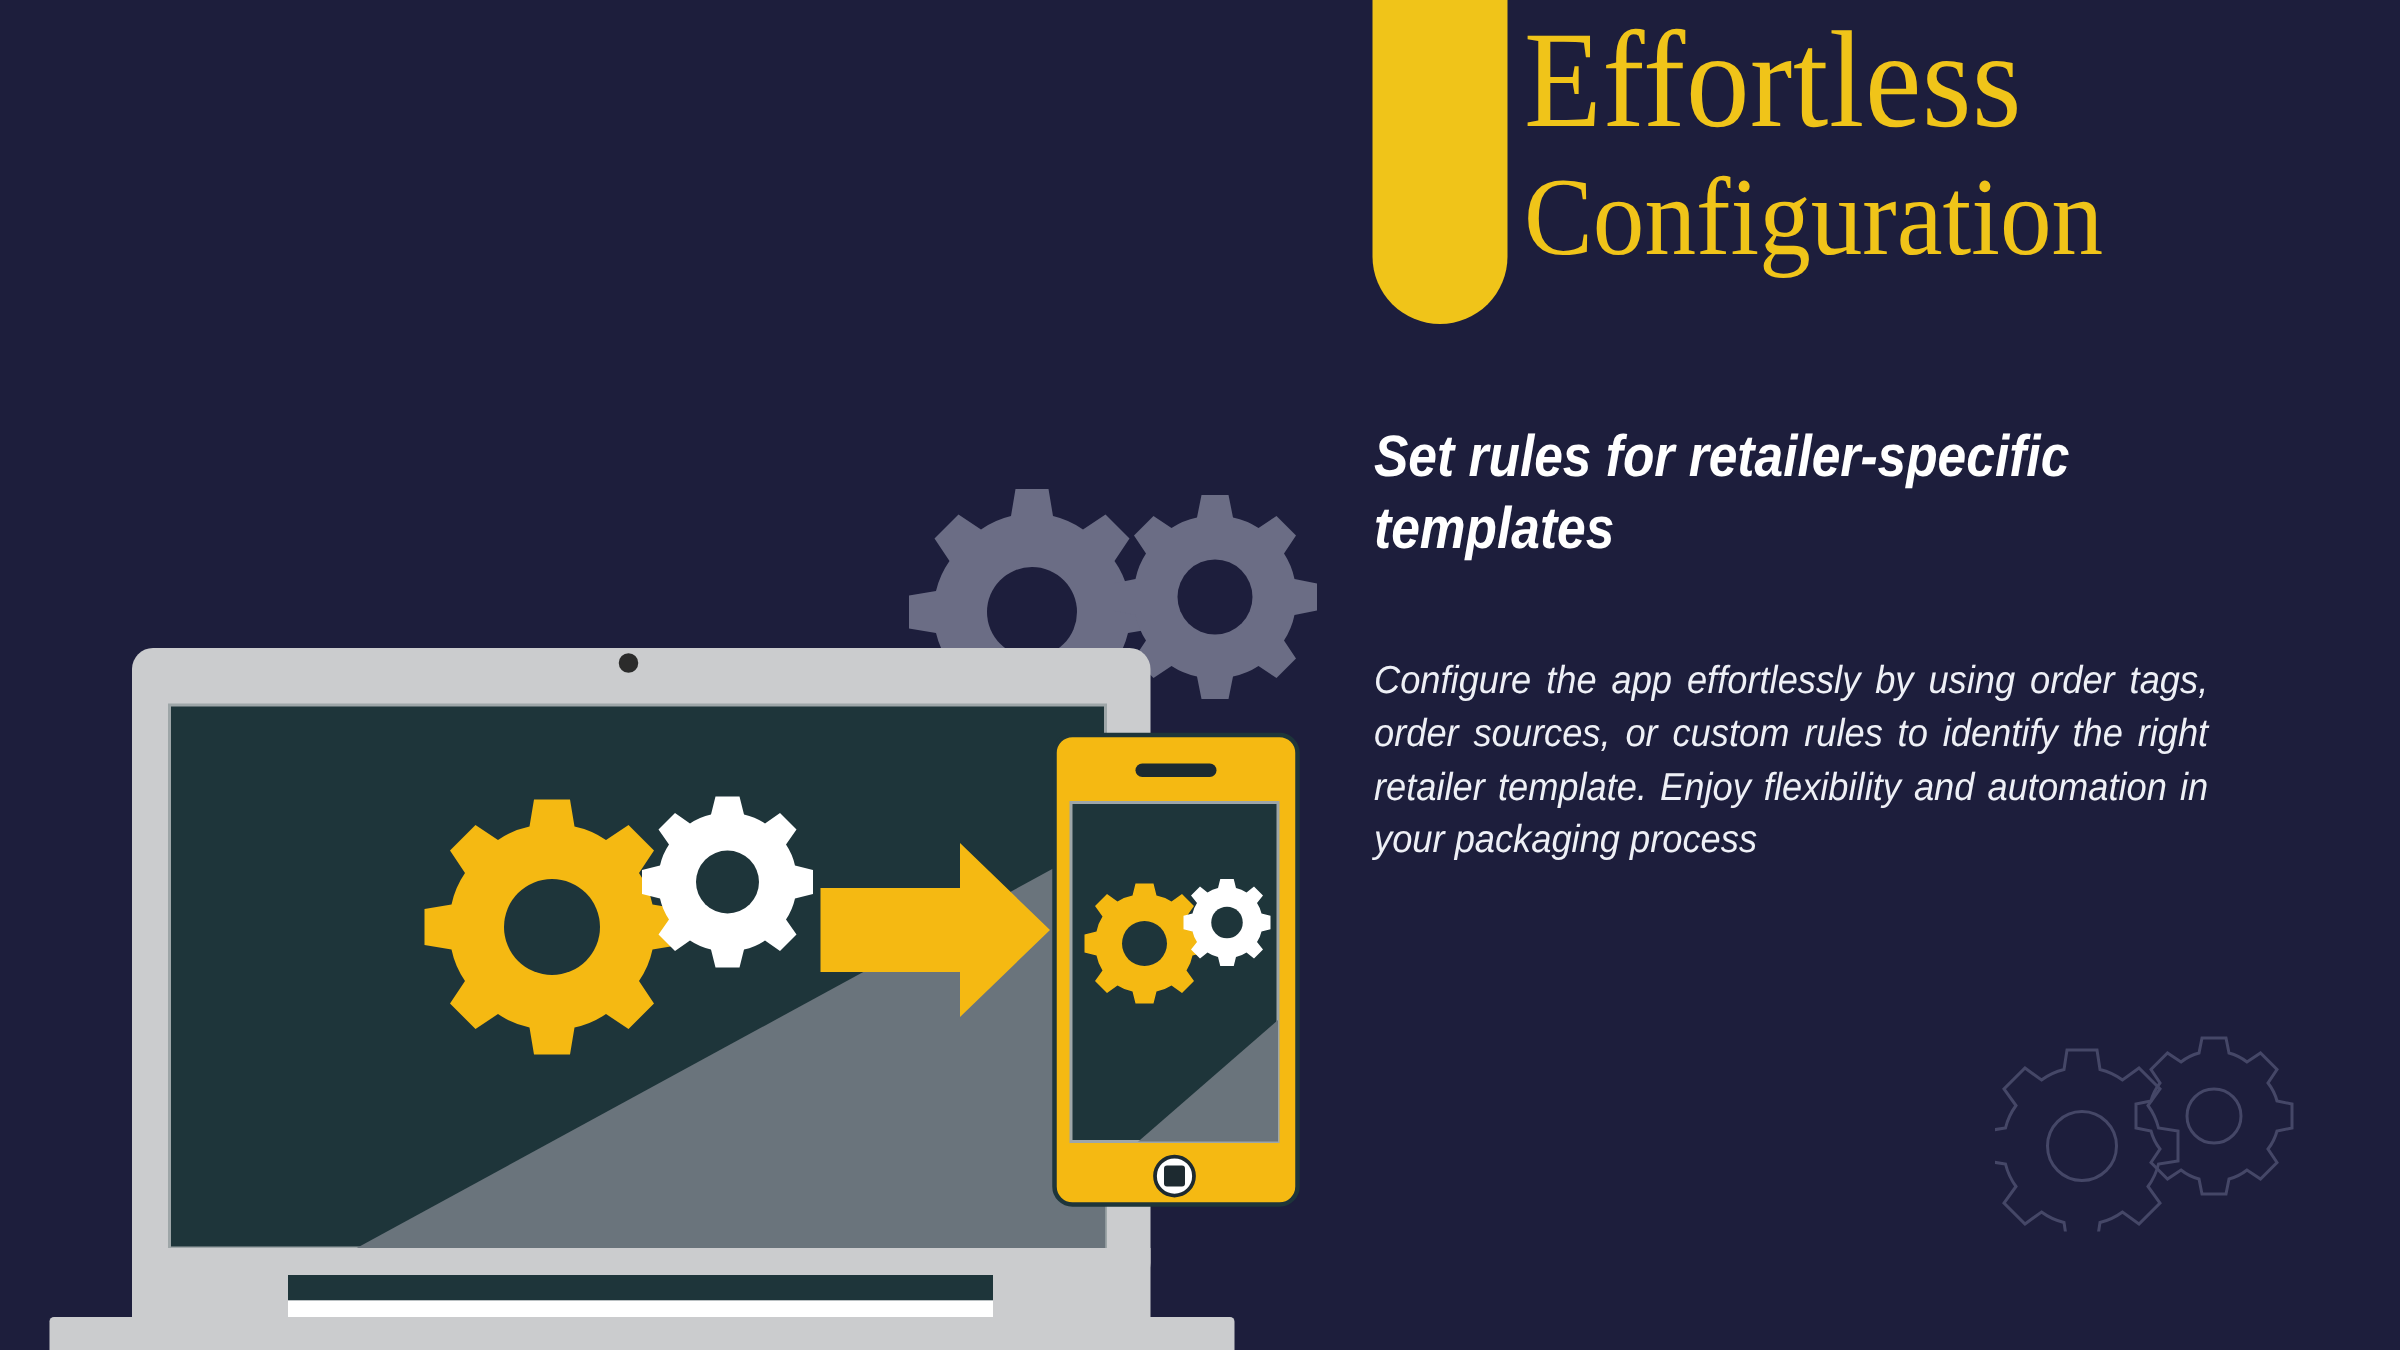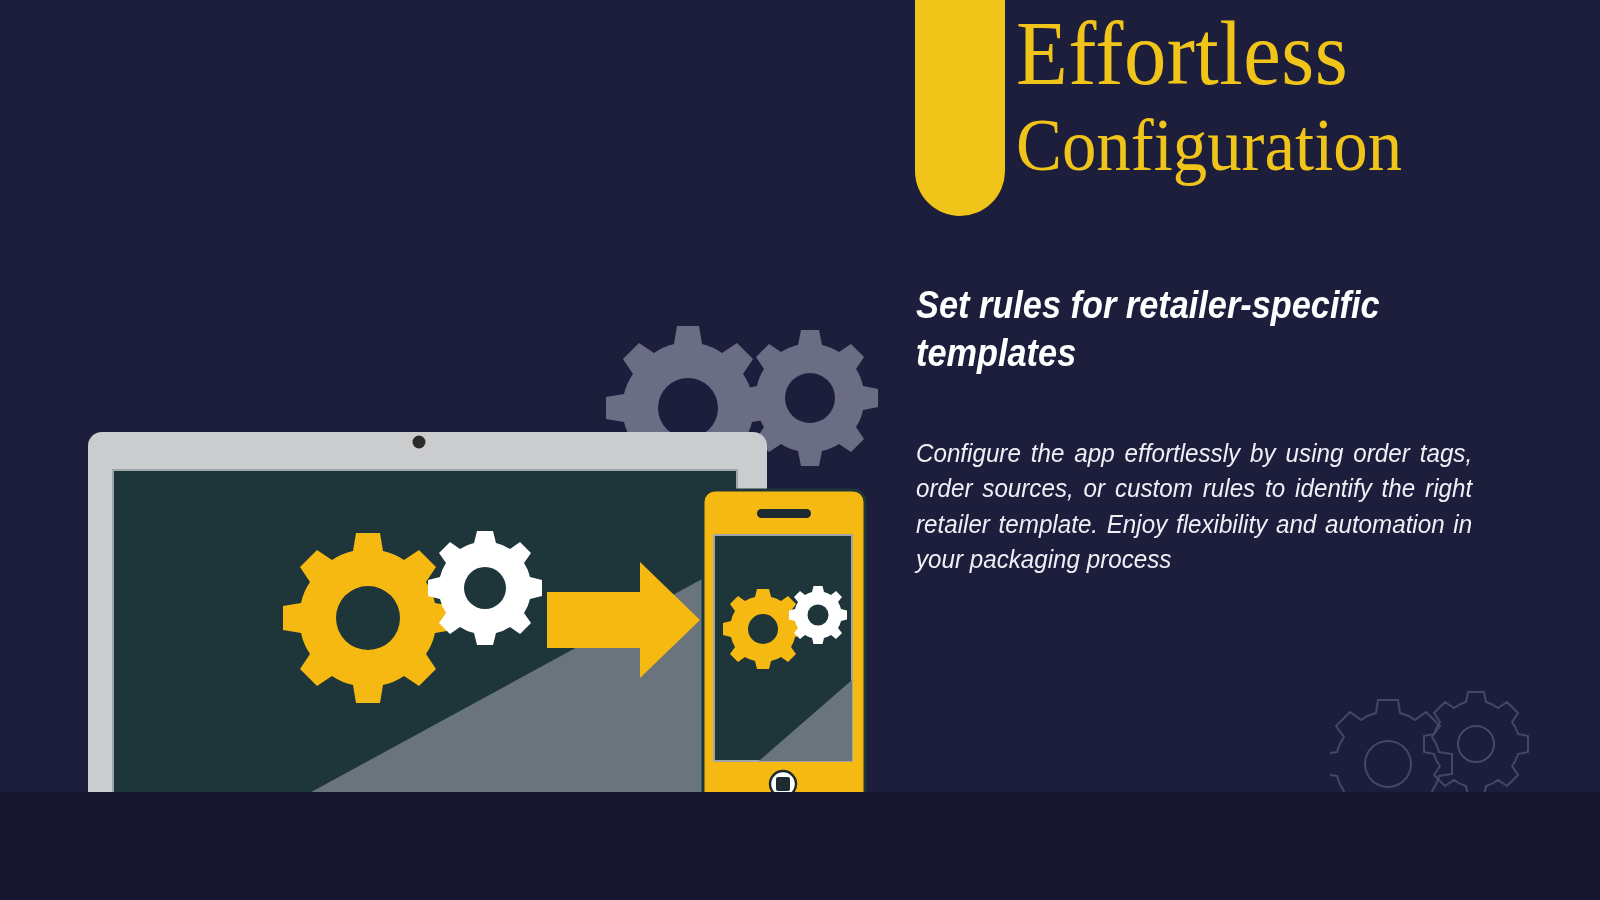--- a/index.html
+++ b/index.html
@@ -6,21 +6,21 @@
     margin: 0;
     padding: 0;
     background: #16172e;
   }
   body {
     font-family: "Liberation Sans", sans-serif;
   }
   .slide {
     position: relative;
     width: 1600px;
-    height: 792px;
+    height: 900px;
     background: #1d1e3c;
     overflow: hidden;
     text-decoration: underline;
   }
 
   
   .illustration {
     position: absolute;
     left: 0;
     top: 0;

